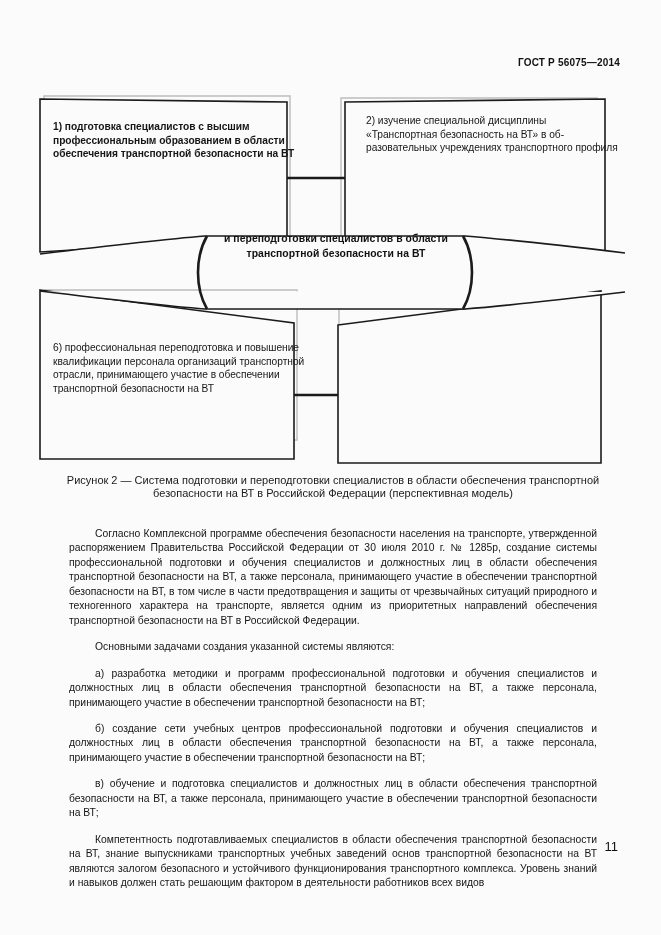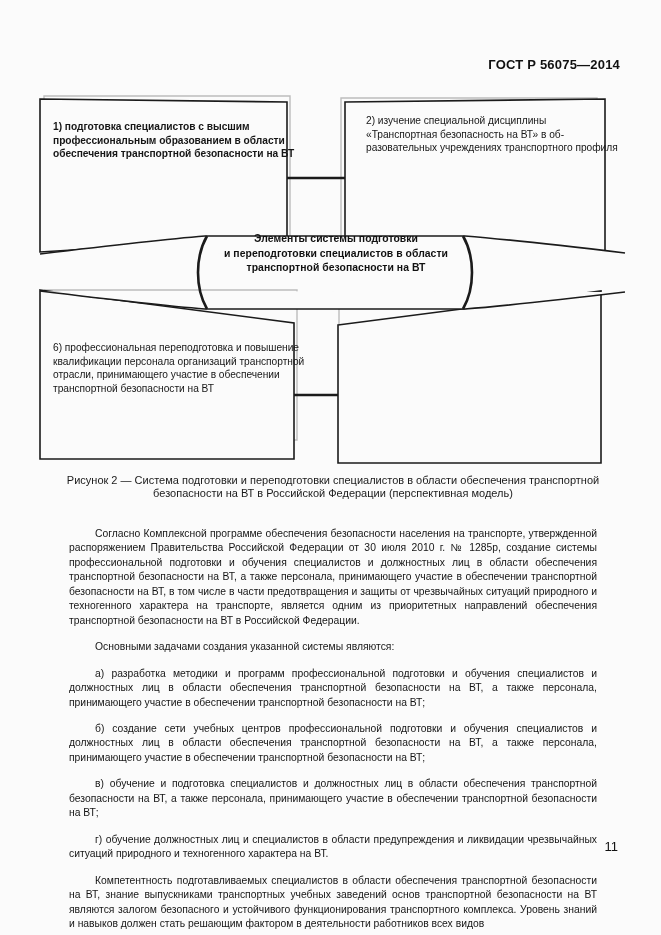--- a/index.html
+++ b/index.html
@@ -19,21 +19,21 @@
   .page {
     position: absolute;
     inset: 0;
     background: #fbfbfb;
   }
   
   .doc-header {
     position: absolute;
     top: 57px;
     right: 41px;
-    font-size: 13px;
+    font-size: 10px;
     font-weight: bold;
     letter-spacing: .2px;
     color: #111;
     white-space: nowrap;
   }
   
   .figure {
     position: absolute;
     left: 35px;
     top: 92px;
@@ -152,36 +152,34 @@
     </svg>
 
     <div class="box-text b1">1) подготовка специалистов с высшим профессиональным образованием в обла­сти обеспечения транспортной безопасно­сти на ВТ</div>
 
     <div class="box-text b2">2) изучение специальной дисциплины «Транспортная безопасность на ВТ» в об­разовательных учреждениях транспортно­го профиля</div>
 
     <div class="box-text b3">6) профессиональная переподготовка и по­вышение квалификации персонала организа­ций транспортной отрасли, принимающего участие в обеспечении транспортной без­опасности на ВТ</div>
 
 
     <div class="center-title">
-      <div>Элементы системы подготовки</div>
       <div>и переподготовки специалистов в области</div>
       <div>транспортной безопасности на ВТ</div>
     </div>
   </div>
 
   <div class="caption">
     <div>Рисунок 2 — Система подготовки и переподготовки специалистов в области обеспечения транспортной</div>
     <div>безопасности на ВТ в Российской Федерации (перспективная модель)</div>
   </div>
 
   <div class="body-text">
     <p>Согласно Комплексной программе обеспечения безопасности населения на транспорте, утвержденной распоряжением Правительства Российской Федерации от 30 июля 2010 г. № 1285р, создание системы профессиональной подготовки и обучения специалистов и должностных лиц в области обеспечения транспортной безопасности на ВТ, а также персонала, принимающего участие в обеспечении транспортной безопасности на ВТ, в том числе в части предотвращения и защиты от чрезвычайных ситуаций природного и техногенного характера на транспорте, является одним из приоритетных направлений обеспечения транспортной безопасности на ВТ в Российской Федерации.</p>
     <p>Основными задачами создания указанной системы являются:</p>
     <p>а) разработка методики и программ профессиональной подготовки и обучения специалистов и должностных лиц в области обеспечения транспортной безопасности на ВТ, а также персонала, принимающего участие в обеспечении транспортной безопасности на ВТ;</p>
     <p>б) создание сети учебных центров профессиональной подготовки и обучения специалистов и должностных лиц в области обеспечения транспортной безопасности на ВТ, а также персонала, принимающего участие в обеспечении транспортной безопасности на ВТ;</p>
     <p>в) обучение и подготовка специалистов и должностных лиц в области обеспечения транспортной безопасности на ВТ, а также персонала, принимающего участие в обеспечении транспортной безопасности на ВТ;</p>
-    <p>г) обучение должностных лиц и специалистов в области предупреждения и ликвидации чрезвычайных ситуаций природного и техногенного характера на ВТ.</p>
     <p>Компетентность подготавливаемых специалистов в области обеспечения транспортной безопасности на ВТ, знание выпускниками транспортных учебных заведений основ транспортной безопасности на ВТ являются залогом безопасного и устойчивого функционирования транспортного комплекса. Уровень знаний и навыков должен стать решающим фактором в деятельности работников всех видов</p>
   </div>
 
   <div class="page-number">11</div>
 
 </div>
 
 </body></html>

